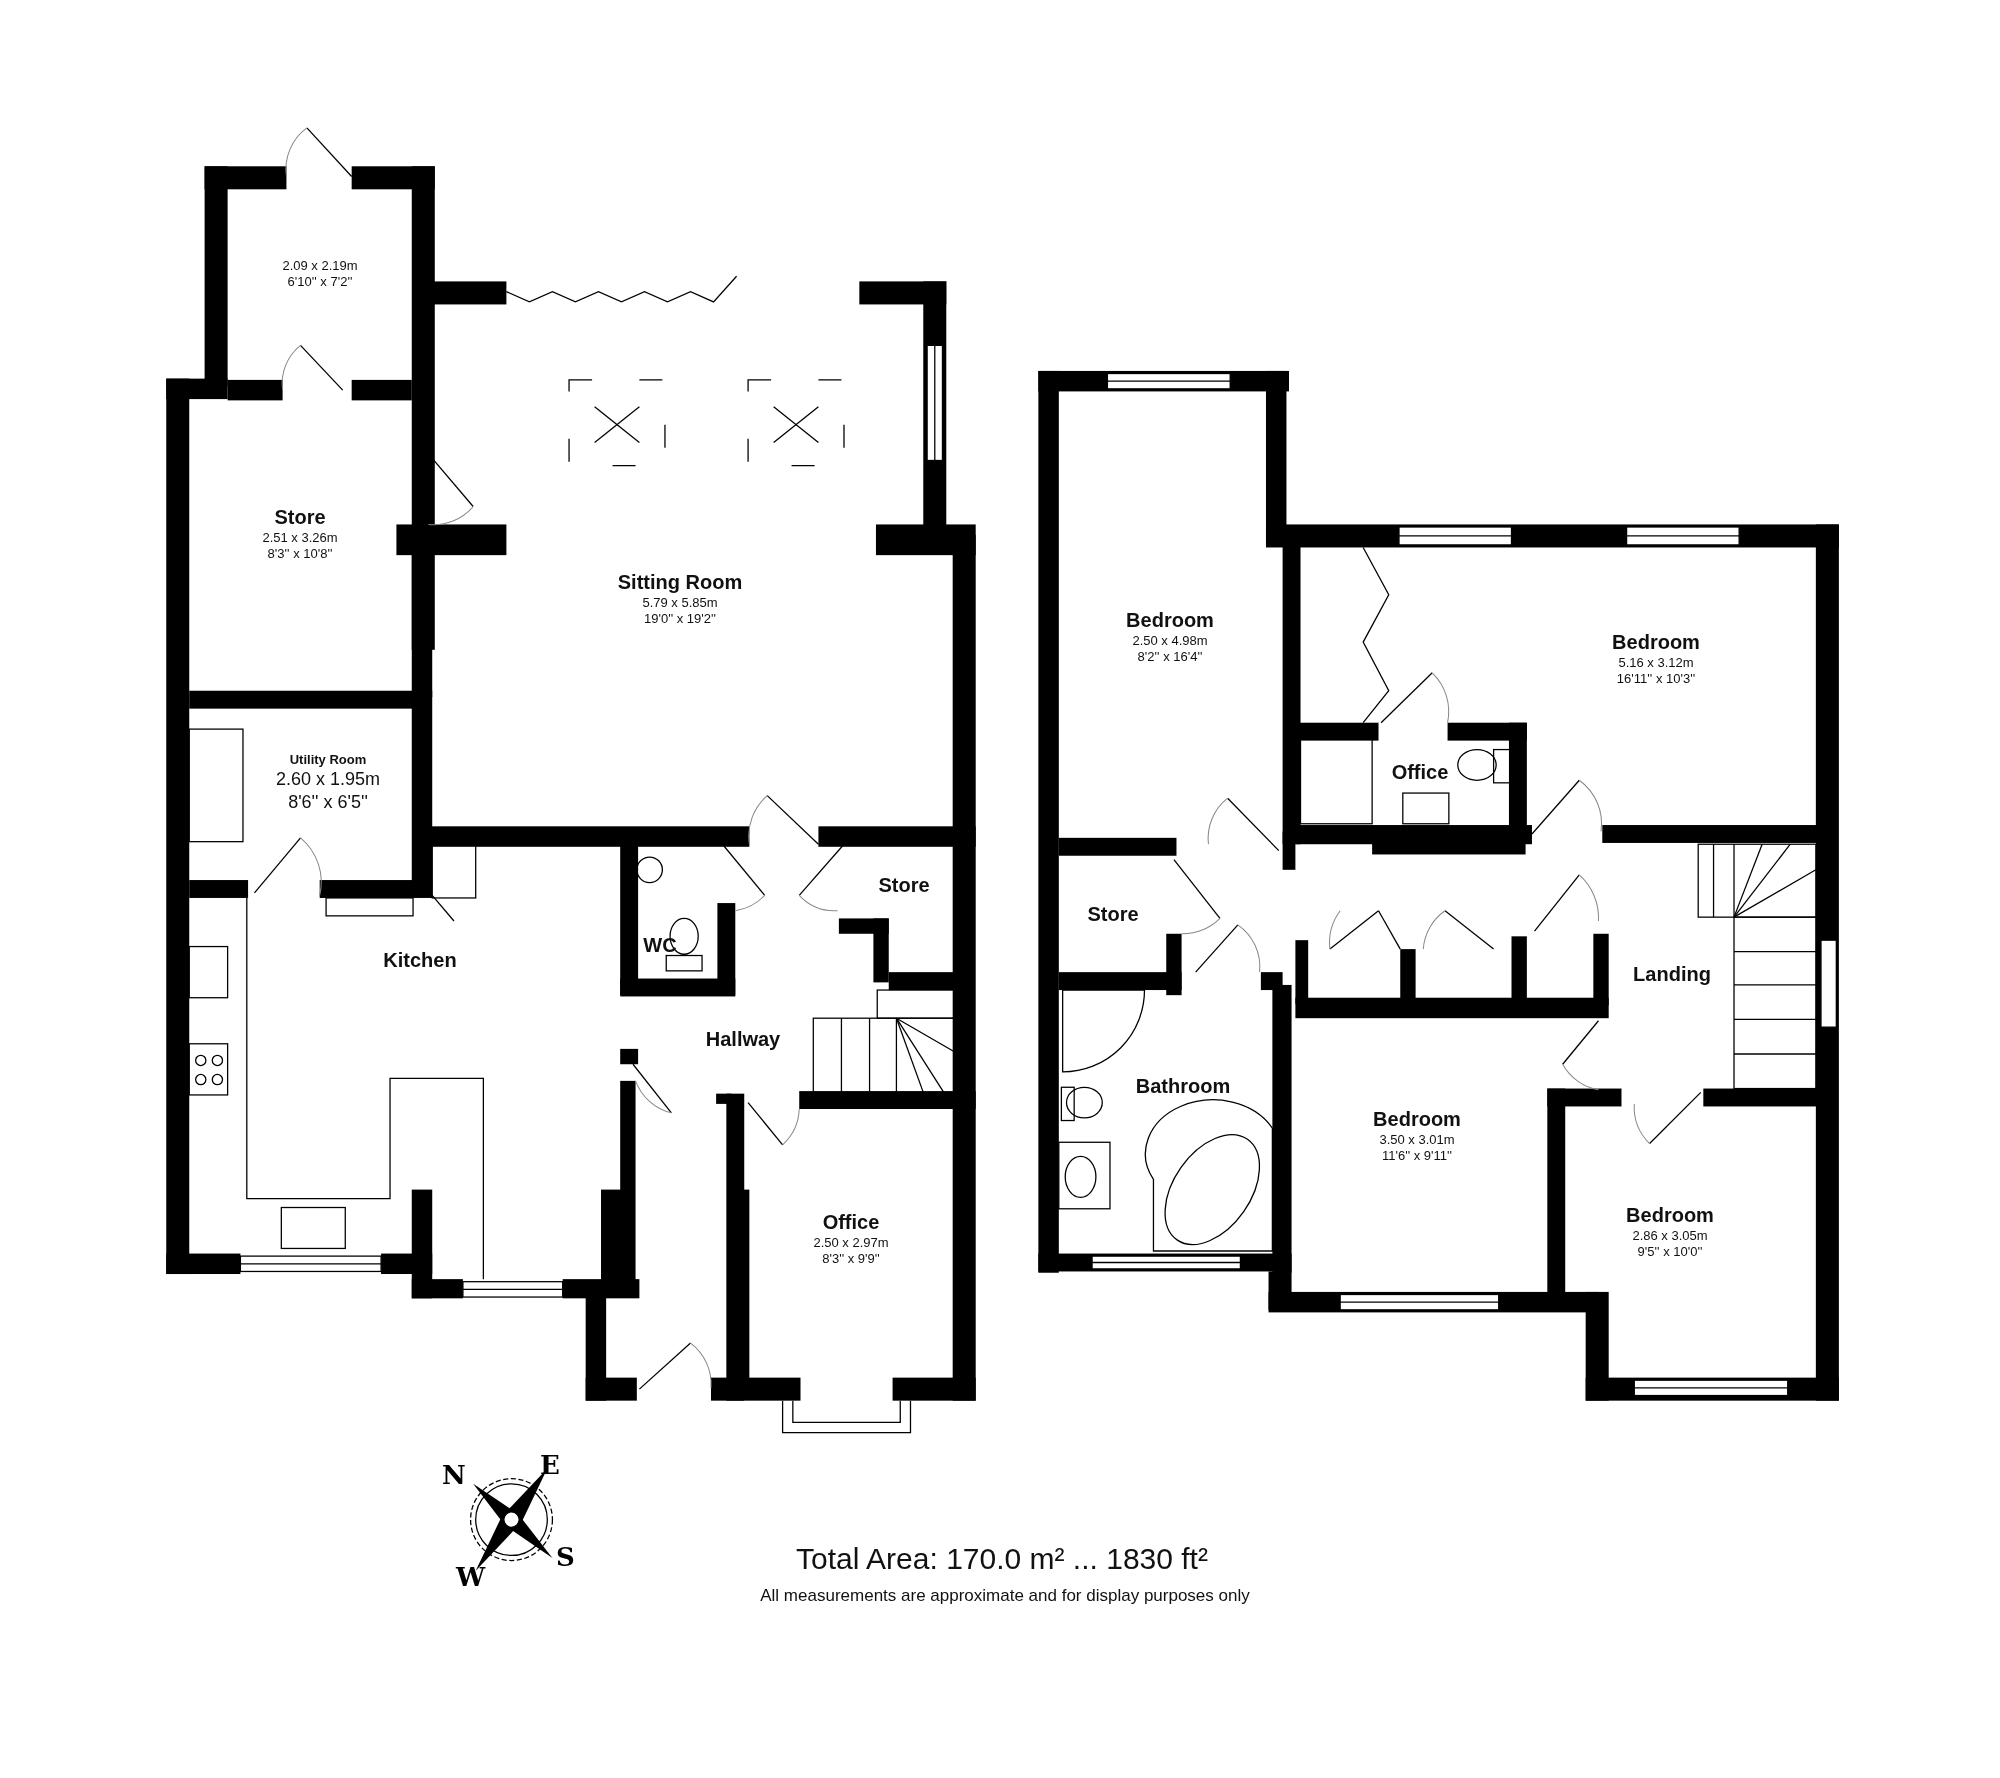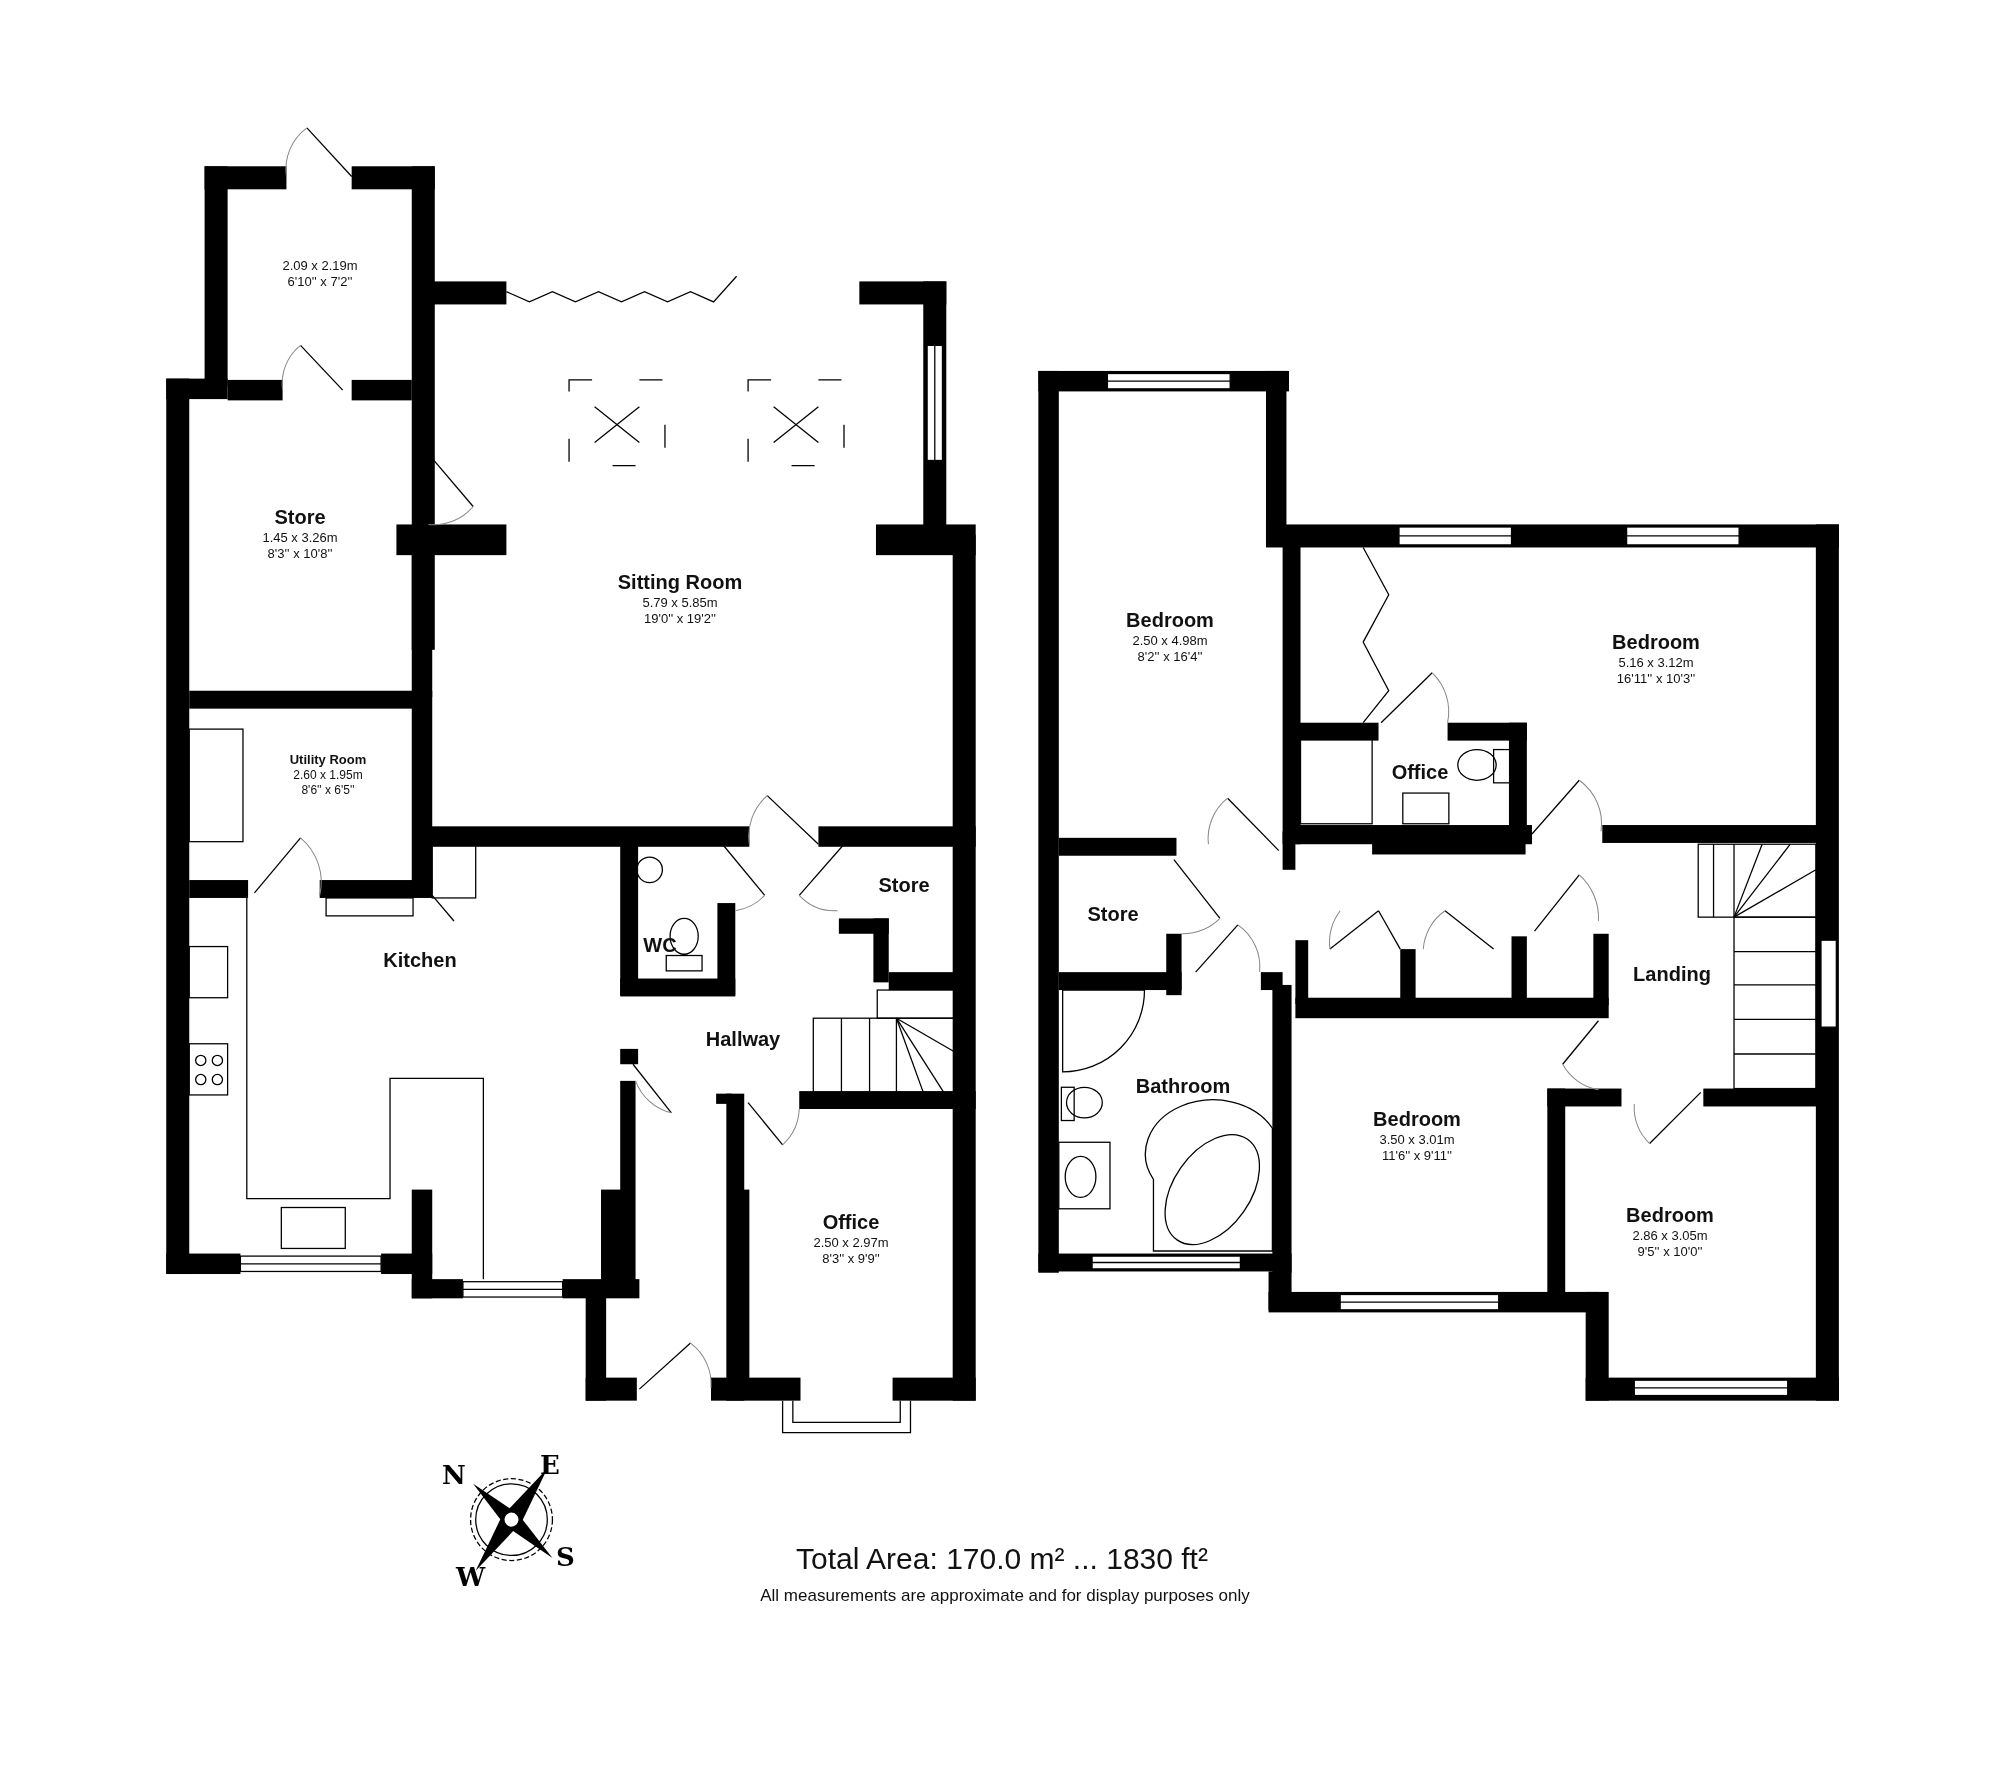--- a/index.html
+++ b/index.html
@@ -6,21 +6,21 @@
   body{width:2000px;height:1778px;position:relative;overflow:hidden;font-family:"Liberation Sans",sans-serif;}
   svg#plan{position:absolute;left:0;top:0;width:2000px;height:1778px;}
   .w{fill:#000;}
   .thin{fill:none;stroke:#000;stroke-width:1;}
   .arc{fill:none;stroke:#888;stroke-width:0.8;}
   .win{fill:#fff;stroke:#000;stroke-width:1;}
   .lbl{position:absolute;text-align:center;transform:translateX(-50%);color:#111;line-height:1.25;white-space:nowrap;}
   .lbl .name{font-weight:bold;font-size:20px;}
   .lbl .dim{font-size:13px;}
   .small .name{font-size:13px;}
-  .small .dim{font-size:12px;}
+  .small .dim{font-size:18px;}
   .footer{position:absolute;left:50%;transform:translateX(-50%);white-space:nowrap;color:#111;}
   .compass-letter{font-family:"DejaVu Serif",serif;font-weight:bold;font-size:26px;}
 </style>
 </head>
 <body>
 
 <svg id="plan" viewBox="0 0 1564 1390" preserveAspectRatio="none">
 
   <g>
 
@@ -256,21 +256,21 @@
     <circle cx="400" cy="1188" r="6" fill="#fff" stroke="#000"></circle>
   </g>
 </svg>
 
 <div class="lbl" style="left:320px;top:258px;">
   <div class="dim">2.09 x 2.19m</div>
   <div class="dim">6'10'' x 7'2''</div>
 </div>
 <div class="lbl" style="left:300px;top:505px;">
   <div class="name">Store</div>
-  <div class="dim">1.45 x 3.26m</div>
+  <div class="dim">2.51 x 3.26m</div>
   <div class="dim">8'3'' x 10'8''</div>
 </div>
 <div class="lbl" style="left:680px;top:570px;">
   <div class="name">Sitting Room</div>
   <div class="dim">5.79 x 5.85m</div>
   <div class="dim">19'0'' x 19'2''</div>
 </div>
 <div class="lbl small" style="left:328px;top:752px;">
   <div class="name">Utility Room</div>
   <div class="dim">2.60 x 1.95m</div>

